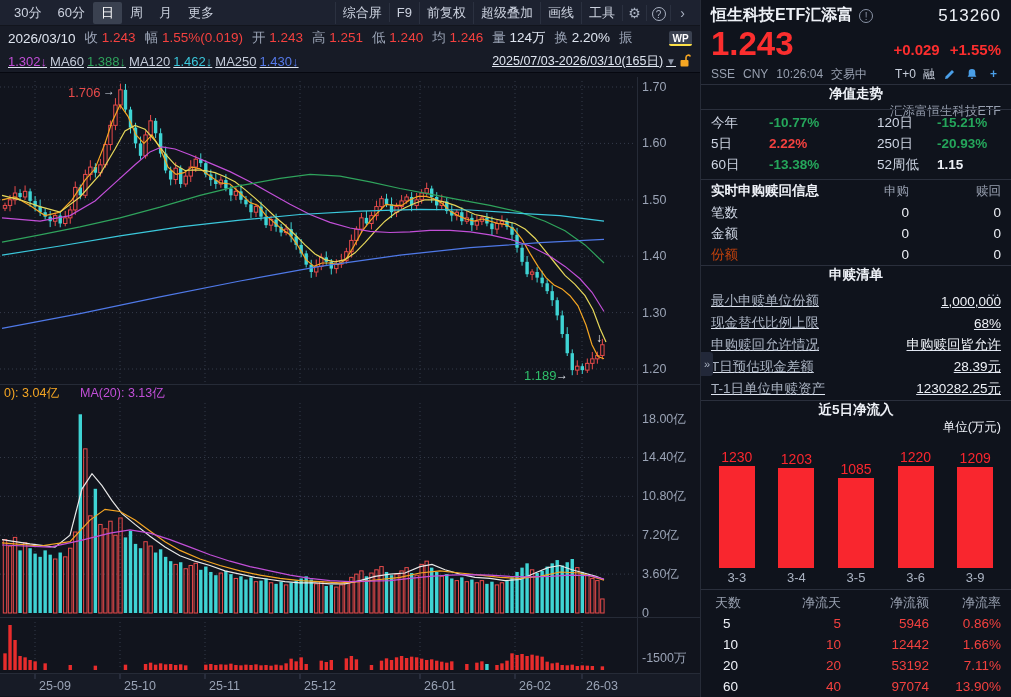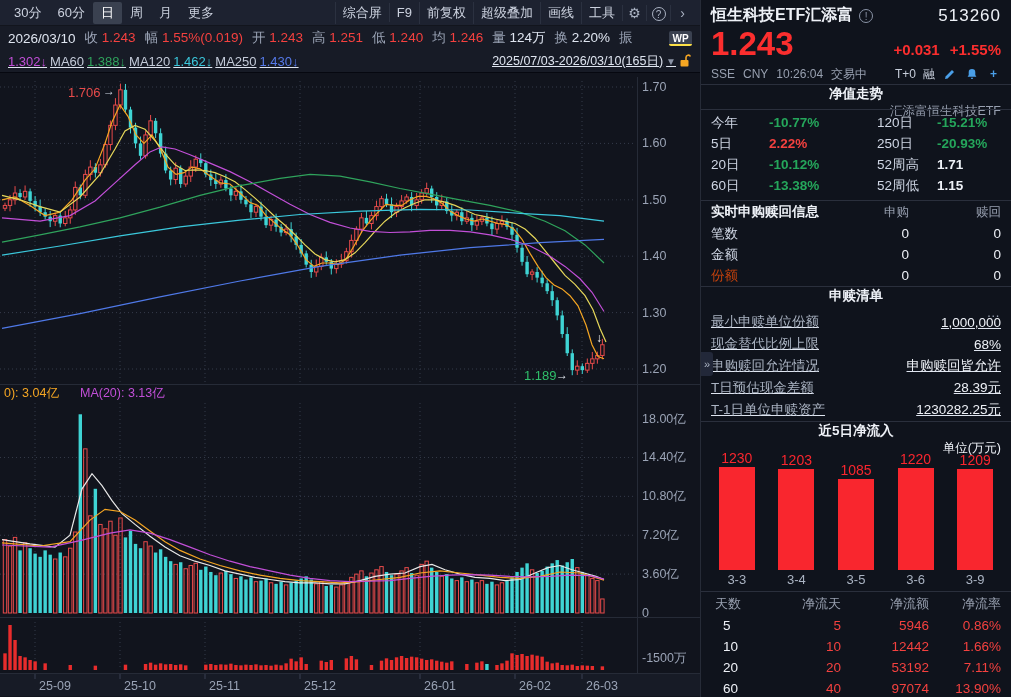--- a/index.html
+++ b/index.html
@@ -677,21 +677,21 @@
   <div class="panel">
     <div class="expander">»</div>
     <div class="phead">
       <div class="trow">
         <span class="pname">恒生科技ETF汇添富</span>
         <span class="info">!</span>
         <span class="pcode">513260</span>
       </div>
       <div class="prow">
         <span class="bigpx">1.243</span>
-        <span class="chg"><span>+0.031</span><span>+1.55%</span></span>
+        <span class="chg"><span>+0.029</span><span>+1.55%</span></span>
       </div>
       <div class="meta">
         <span>SSE</span>
         <span>CNY</span>
         <span>10:26:04</span>
         <span>交易中</span>
         <span class="mr">
           <span>T+0</span>
           <span>融</span>
           <span class="micon">
@@ -721,26 +721,20 @@
           <span class="l" style="padding-left:14px">120日</span>
           <span class="r2 cg">-15.21%</span>
         </div>
       <div class="srow">
           <span class="l">5日</span>
           <span class="r1 cr">2.22%</span>
           <span class="l" style="padding-left:14px">250日</span>
           <span class="r2 cg">-20.93%</span>
         </div>
       <div class="srow">
-          <span class="l">20日</span>
-          <span class="r1 cg">-10.12%</span>
-          <span class="l" style="padding-left:14px">52周高</span>
-          <span class="r2 cw">1.71</span>
-        </div>
-      <div class="srow">
           <span class="l">60日</span>
           <span class="r1 cg">-13.38%</span>
           <span class="l" style="padding-left:14px">52周低</span>
           <span class="r2 cw">1.15</span>
         </div>
     </div>
     <div class="div"></div>
     <div class="sect rt">
       <div class="rhead">
         <span class="st" style="color:#eef1f7;font-weight:bold;">实时申购赎回信息</span>

